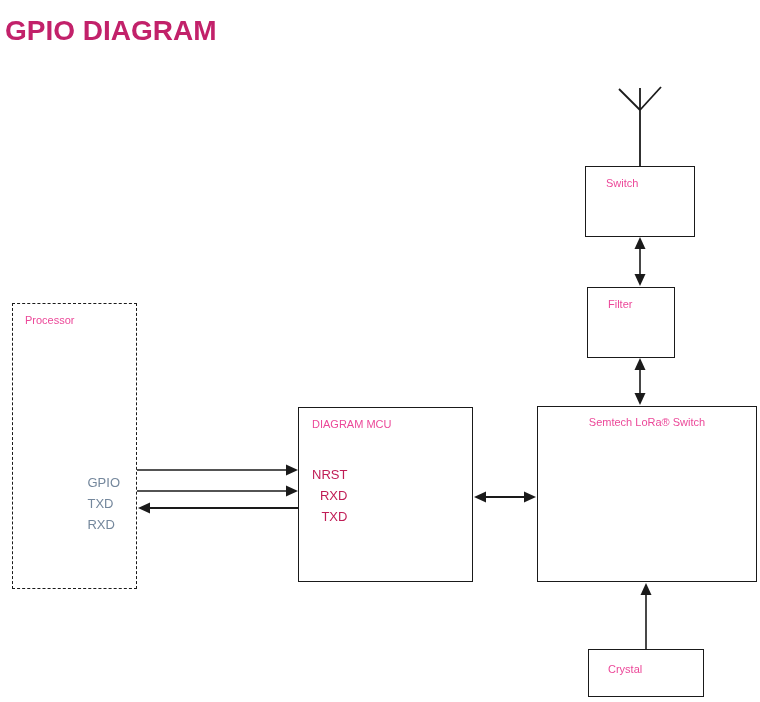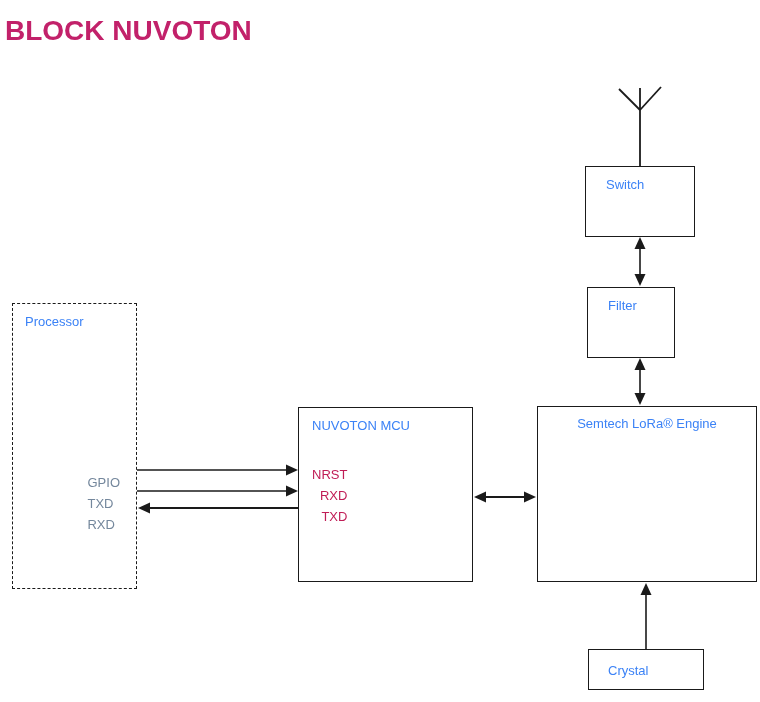--- a/index.html
+++ b/index.html
@@ -19,48 +19,48 @@
   .block{
     position:absolute;
     border:1.5px solid #1a1a1a;
     background:#ffffff;
     box-sizing:border-box;
     color:#262626;
   }
   .block.dashed{border:1px dashed #1a1a1a;}
   .block-label{
     display:block;
-    font-size:13px;
-    color:#3b82f6;
+    font-size:11px;
+    color:#ec4899;
     white-space:nowrap;
   }
   .pin-list{position:absolute;line-height:21px;font-size:13px;}
   .pin{display:block;white-space:nowrap;}
   .mcu-pins{left:13px;top:56px;color:#c01d56;text-align:right;}
   .proc-pins{right:16px;top:168px;color:#74879c;}
   
   #blk-switch {left:585px;top:166px;width:110px;height:71px;}
   #blk-switch .block-label{margin:10px 0 0 20px;}
   #blk-filter {left:587px;top:287px;width:88px;height:71px;}
   #blk-filter .block-label{margin:10px 0 0 20px;}
   #blk-lora   {left:537px;top:406px;width:220px;height:176px;}
   #blk-lora .block-label{margin:9px 0 0 0;text-align:center;}
   #blk-mcu    {left:298px;top:407px;width:175px;height:175px;}
   #blk-mcu .block-label{margin:10px 0 0 13px;}
-  #blk-crystal{left:588px;top:649px;width:116px;height:41px;}
+  #blk-crystal{left:588px;top:649px;width:116px;height:48px;}
   #blk-crystal .block-label{margin:13px 0 0 19px;}
   #blk-processor{left:12px;top:303px;width:125px;height:286px;}
   #blk-processor .block-label{margin:10px 0 0 12px;}
 </style>
 </head>
 <body>
 
 <div class="canvas">
 
-  <h1 class="page-title">BLOCK NUVOTON</h1>
+  <h1 class="page-title">GPIO DIAGRAM</h1>
 
   <svg class="svg-layer" width="760" height="702" viewBox="0 0 760 702">
     <g stroke="#1a1a1a" stroke-width="1.6" fill="#1a1a1a">
 
       <g fill="none" stroke-width="1.8">
         <line x1="640" y1="88" x2="640" y2="166"></line>
         <line x1="640" y1="110" x2="619" y2="89"></line>
         <line x1="640" y1="110" x2="661" y2="87"></line>
       </g>
 
@@ -106,25 +106,25 @@
 
   <div class="block" id="blk-switch">
     <span class="block-label">Switch</span>
   </div>
 
   <div class="block" id="blk-filter">
     <span class="block-label">Filter</span>
   </div>
 
   <div class="block" id="blk-lora">
-    <span class="block-label">Semtech LoRa® Engine</span>
+    <span class="block-label">Semtech LoRa® Switch</span>
   </div>
 
   <div class="block" id="blk-mcu">
-    <span class="block-label">NUVOTON MCU</span>
+    <span class="block-label">DIAGRAM MCU</span>
     <div class="pin-list mcu-pins">
       <span class="pin">NRST</span>
       <span class="pin">RXD</span>
       <span class="pin">TXD</span>
     </div>
   </div>
 
   <div class="block" id="blk-crystal">
     <span class="block-label">Crystal</span>
   </div>

